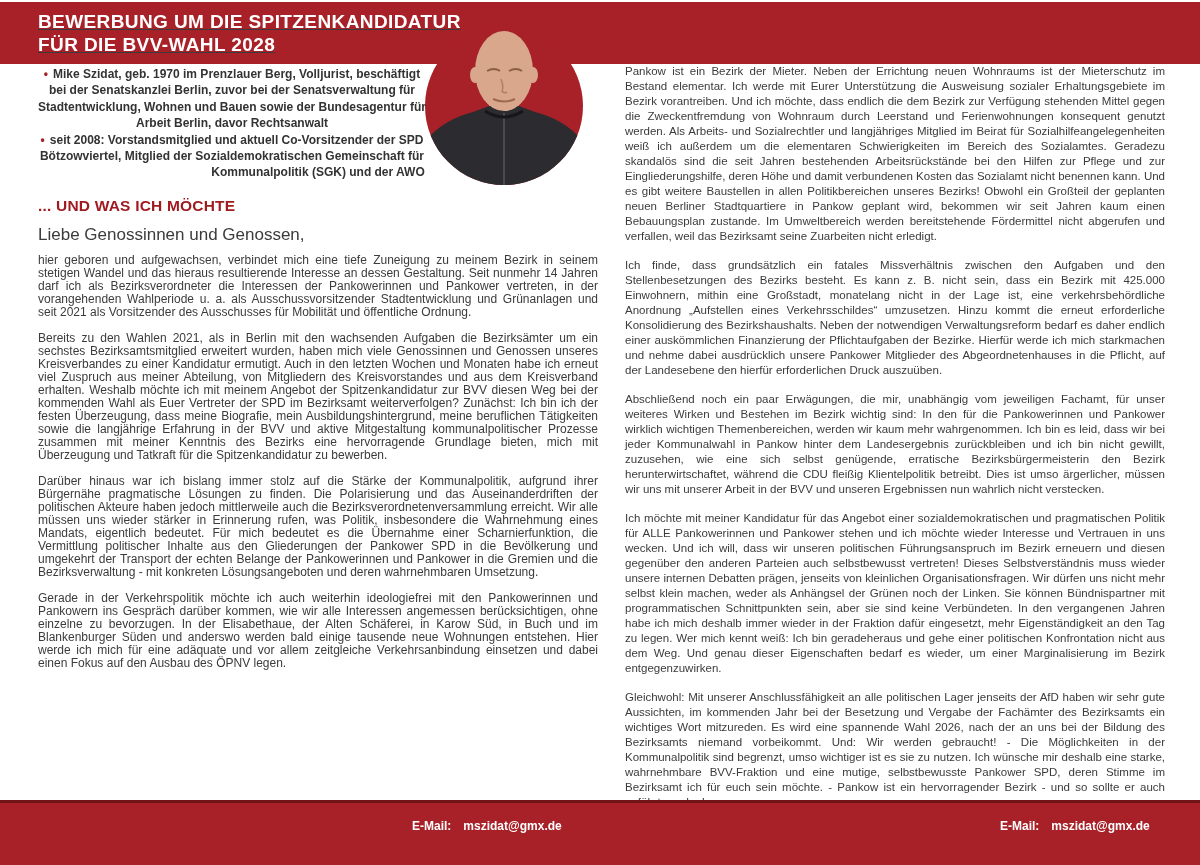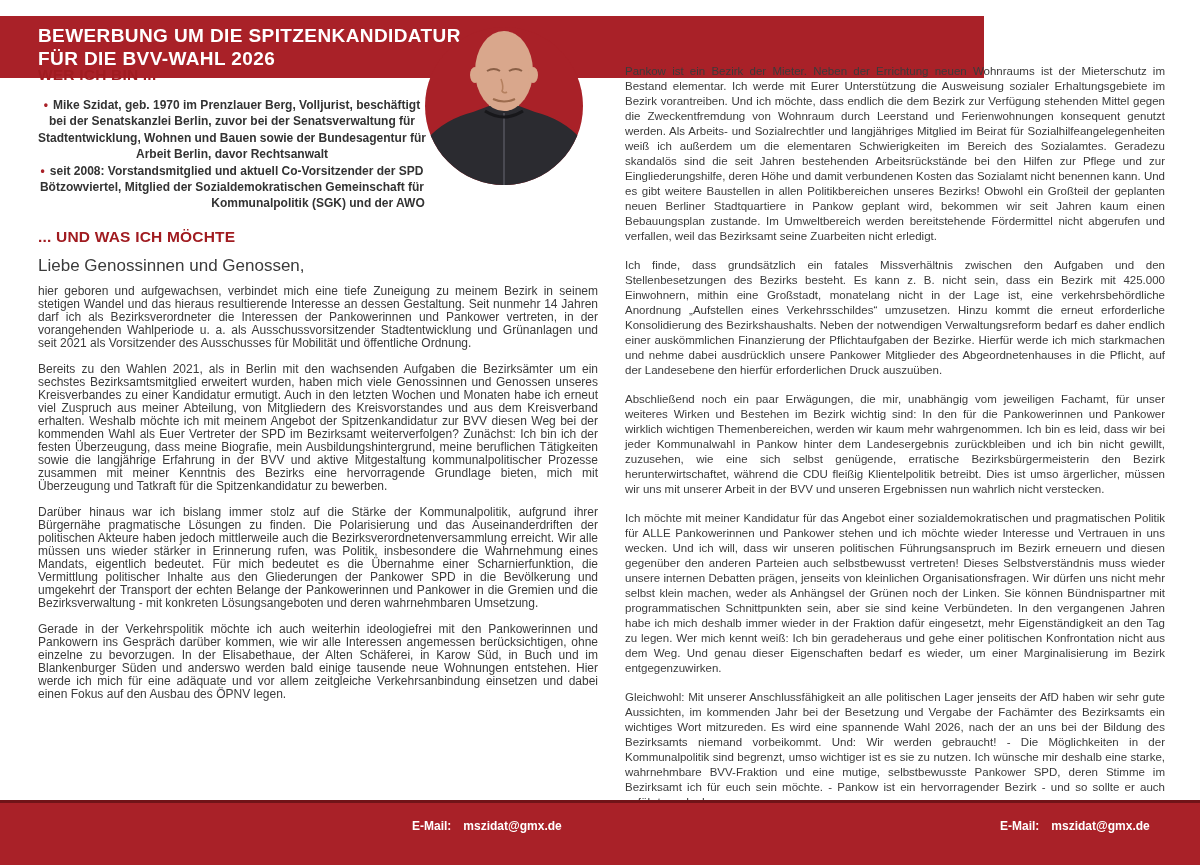--- a/index.html
+++ b/index.html
@@ -2,22 +2,23 @@
 <html lang="de"><head>
 <meta charset="utf-8">
 <style>
   html, body { margin:0; padding:0; background:#ffffff; }
   body {
     width:1200px; height:865px; position:relative; overflow:hidden;
     font-family:"Liberation Sans", sans-serif; color:#3b3b3b;
   }
   
   .banner {
-    position:absolute; left:0; top:16px; width:984px; height:62px;
+    position:absolute; left:0; top:2px; width:1200px; height:62px;
     background:#A92128;
+    text-decoration:underline;
   }
   .banner .title {
     margin:8px 0 0 38px; color:#ffffff; font-weight:bold;
     font-size:19px; line-height:23px; letter-spacing:0.4px;
   }
   
   .photo { position:absolute; left:425px; top:27px; width:158px; height:158px; }
   
   .col-left  { position:absolute; left:38px;  top:66px; width:560px; }
   .col-right { position:absolute; left:625px; top:64px; width:540px; }
@@ -45,21 +46,21 @@
   .footer-block.left  { left:412px; }
   .footer-block.right { left:1000px; }
   .footer-block .email { margin-left:12px; color:#ffffff; text-decoration:none; }
 </style>
 </head>
 <body>
 
 <div class="banner">
   <div class="title">
     <div>BEWERBUNG UM DIE SPITZENKANDIDATUR</div>
-    <div>FÜR DIE BVV-WAHL 2026</div>
+    <div>FÜR DIE BVV-WAHL 2028</div>
   </div>
 </div>
 
 <div class="photo">
   <svg width="158" height="158" viewBox="0 0 158 158">
     <defs>
       <clipPath id="circleClip">
           <circle cx="79" cy="79" r="79"></circle>
         </clipPath>
     </defs>
@@ -78,21 +79,20 @@
 
       <path d="M 62 44 q 7 -4 13 0" stroke="#8a5f46" stroke-width="2" fill="none"></path>
       <path d="M 84 44 q 7 -4 13 0" stroke="#8a5f46" stroke-width="2" fill="none"></path>
       <path d="M 76 52 q 3 8 1 12 q 2 3 5 1" stroke="#b5805f" stroke-width="1.6" fill="none"></path>
       <path d="M 68 72 q 11 5 22 0" stroke="#9c6b4d" stroke-width="2" fill="none"></path>
     </g>
   </svg>
 </div>
 
 <div class="col-left">
-  <div class="sec-heading">WER ICH BIN ...</div>
 
   <div class="bullets">
     <div class="photo-spacer"></div>
     <div><span class="bullet-marker">•</span><span>Mike Szidat, geb. 1970 im Prenzlauer Berg, Volljurist, beschäftigt bei der Senatskanzlei Berlin, zuvor bei der Senatsverwaltung für Stadtentwicklung, Wohnen und Bauen sowie der Bundesagentur für Arbeit Berlin, davor Rechtsanwalt</span></div>
     <div><span class="bullet-marker">•</span><span>seit 2008: Vorstandsmitglied und aktuell Co-Vorsitzender der SPD Bötzowviertel, Mitglied der Sozialdemokratischen Gemeinschaft für Kommunalpolitik (SGK) und der AWO</span></div>
   </div>
 
   <div class="sec-heading what-heading">... UND WAS ICH MÖCHTE</div>
 
   <p class="salutation">Liebe Genossinnen und Genossen,</p>

